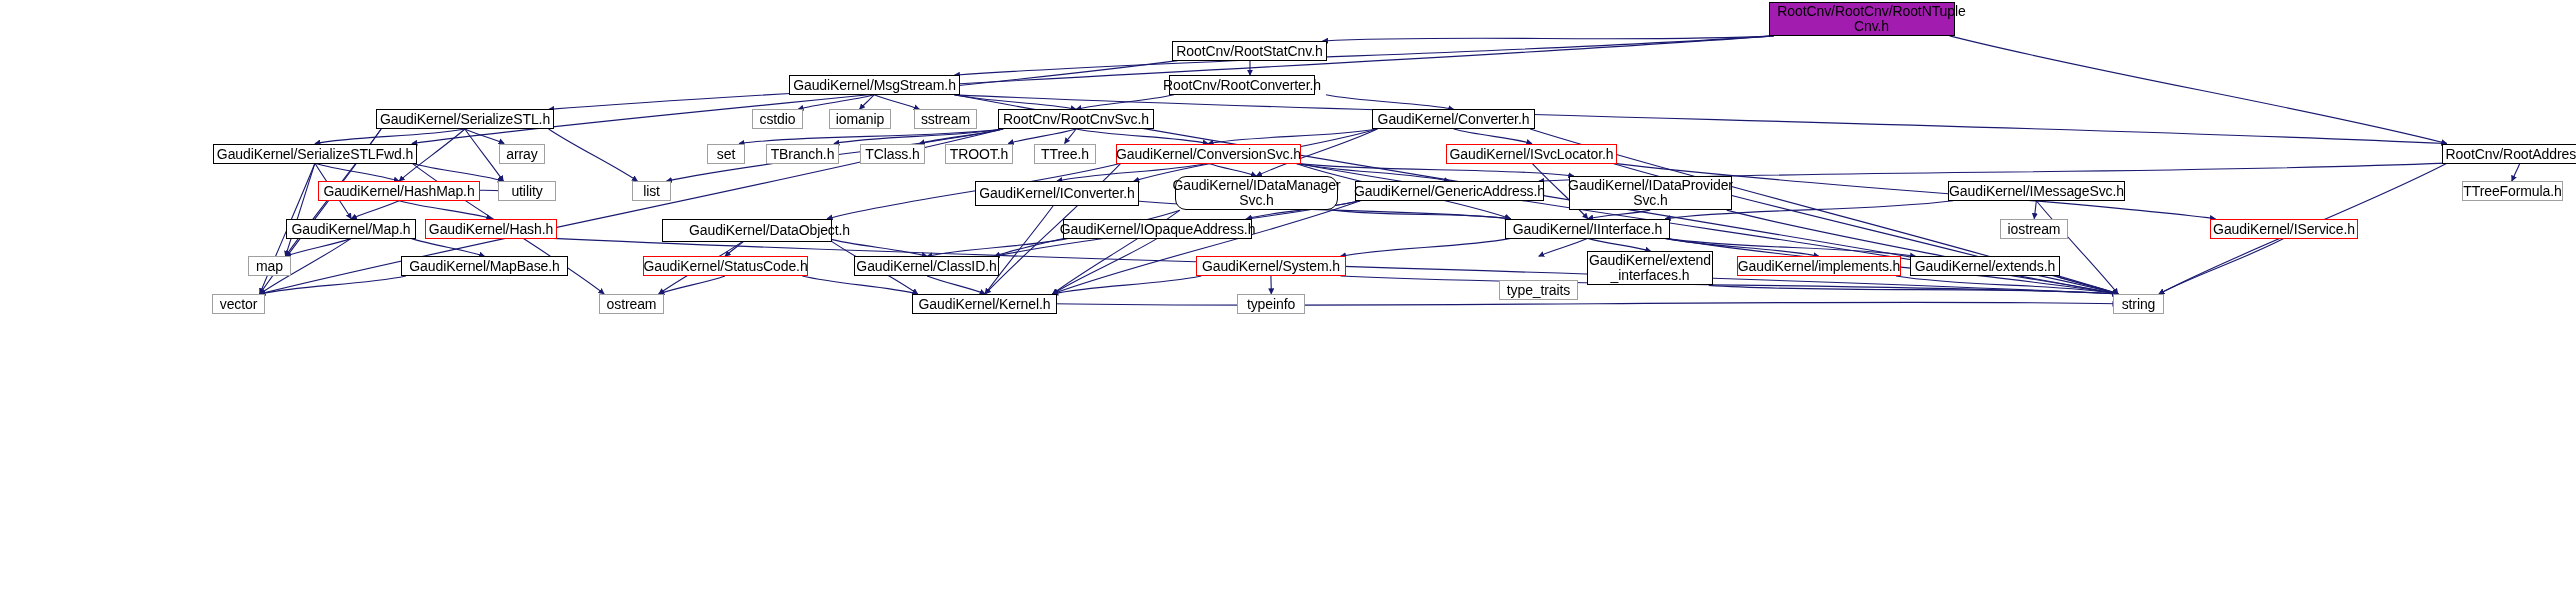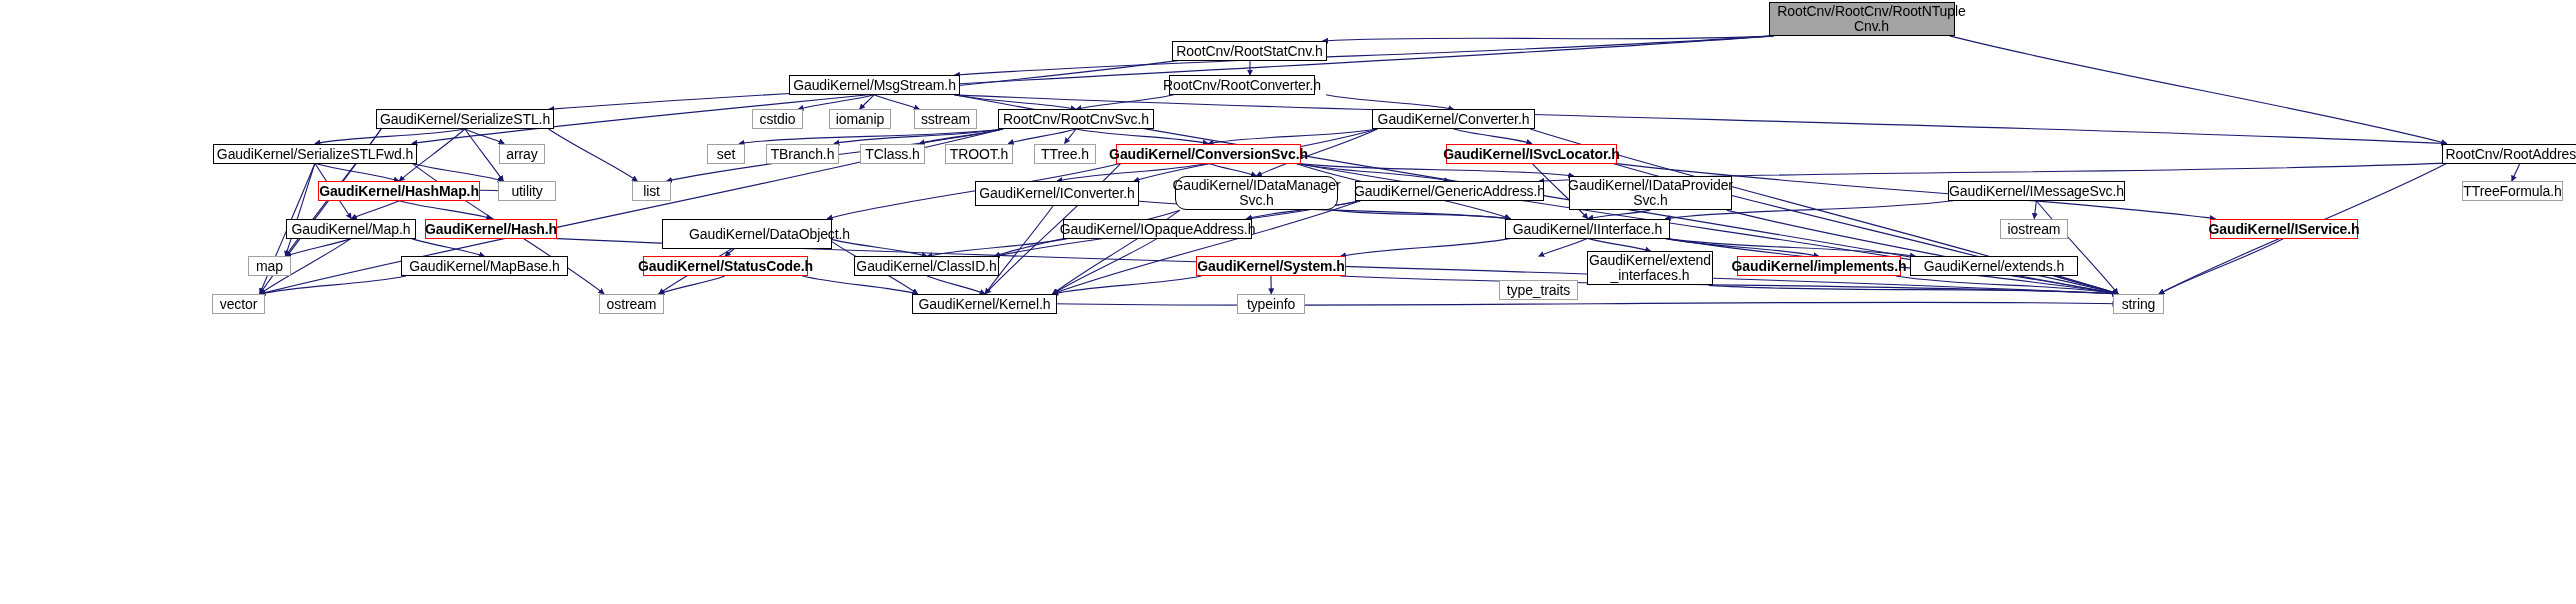--- a/index.html
+++ b/index.html
@@ -39,25 +39,24 @@
     z-index: 5;
   }
   .gnode.plain {
     border: 0.9px solid #a0a0a0;
   }
   .gnode.solid {
     border: 0.9px solid #000000;
   }
   .gnode.link {
     border: 0.9px solid #ff0000;
-    font-weight: bold;
   }
   .gnode.root {
     border: 0.9px solid #000000;
-    background: #a3a3a3;
+    background: #a21caf;
     padding-left: 19px;
   }
 </style>
 </head>
 <body>
 
 <div id="graph-root">
   <svg id="edge-layer" viewBox="0 0 3015 707" xmlns="http://www.w3.org/2000/svg">
     <defs>
       <marker id="arrow" viewBox="0 0 10 10" refX="9" refY="5" markerWidth="5.5" markerHeight="5.5" orient="auto-start-reverse">
@@ -193,35 +192,35 @@
       <div class="gnode solid" style="left: 975px; top: 181px; width: 164px; height: 25px;">GaudiKernel/IConverter.h</div>
       <div class="gnode solid" style="left: 1175px; top: 176px; width: 163px; height: 34px; border-radius: 11px;">GaudiKernel/IDataManager
 Svc.h</div>
       <div class="gnode solid" style="left: 1355px; top: 181px; width: 189px; height: 19.7px;">GaudiKernel/GenericAddress.h</div>
       <div class="gnode solid" style="left: 1569px; top: 176px; width: 163px; height: 34px;">GaudiKernel/IDataProvider
 Svc.h</div>
       <div class="gnode solid" style="left: 1948px; top: 181px; width: 177px; height: 19.7px;">GaudiKernel/IMessageSvc.h</div>
       <div class="gnode plain" style="left: 2462px; top: 181px; width: 101px; height: 19.7px;">TTreeFormula.h</div>
       <div class="gnode solid" style="left: 286px; top: 219px; width: 130px; height: 19.7px;">GaudiKernel/Map.h</div>
       <div class="gnode link" style="left: 425px; top: 219px; width: 132px; height: 19.7px;">GaudiKernel/Hash.h</div>
-      <div class="gnode solid" style="left: 662px; top: 219px; width: 170px; height: 30px; padding-left: 45px;">GaudiKernel/DataObject.h</div>
+      <div class="gnode solid" style="left: 662px; top: 219px; width: 170px; height: 23px; padding-left: 45px;">GaudiKernel/DataObject.h</div>
       <div class="gnode solid" style="left: 1063px; top: 219px; width: 189px; height: 19.7px;">GaudiKernel/IOpaqueAddress.h</div>
       <div class="gnode solid" style="left: 1505px; top: 219px; width: 165px; height: 19.7px;">GaudiKernel/IInterface.h</div>
       <div class="gnode plain" style="left: 2000px; top: 219px; width: 68px; height: 19.7px;">iostream</div>
       <div class="gnode link" style="left: 2210px; top: 219px; width: 148px; height: 19.7px;">GaudiKernel/IService.h</div>
       <div class="gnode plain" style="left: 248px; top: 256px; width: 43px; height: 19.7px;">map</div>
       <div class="gnode solid" style="left: 401px; top: 256px; width: 167px; height: 19.7px;">GaudiKernel/MapBase.h</div>
       <div class="gnode link" style="left: 643px; top: 256px; width: 165px; height: 19.7px;">GaudiKernel/StatusCode.h</div>
       <div class="gnode solid" style="left: 854px; top: 256px; width: 145px; height: 19.7px;">GaudiKernel/ClassID.h</div>
       <div class="gnode link" style="left: 1196px; top: 256px; width: 150px; height: 19.7px;">GaudiKernel/System.h</div>
       <div class="gnode plain" style="left: 1499px; top: 256px; width: 79px; height: 19.7px; margin-top: 24px;">type_traits</div>
       <div class="gnode solid" style="left: 1587px; top: 251px; width: 126px; height: 34px;">GaudiKernel/extend
 _interfaces.h</div>
       <div class="gnode link" style="left: 1737px; top: 256px; width: 164px; height: 19.7px;">GaudiKernel/implements.h</div>
-      <div class="gnode solid" style="left: 1910px; top: 256px; width: 168px; height: 19.7px;">GaudiKernel/extends.h</div>
+      <div class="gnode solid" style="left: 1910px; top: 256px; width: 150px; height: 19.7px;">GaudiKernel/extends.h</div>
       <div class="gnode plain" style="left: 212px; top: 294px; width: 53px; height: 19.7px;">vector</div>
       <div class="gnode plain" style="left: 599px; top: 294px; width: 65px; height: 19.7px;">ostream</div>
       <div class="gnode solid" style="left: 912px; top: 294px; width: 145px; height: 19.7px;">GaudiKernel/Kernel.h</div>
       <div class="gnode plain" style="left: 1237px; top: 294px; width: 68px; height: 19.7px;">typeinfo</div>
       <div class="gnode plain" style="left: 2113px; top: 294px; width: 51px; height: 19.7px;">string</div>
     </div>
 </div>
 
 
 </body></html>

